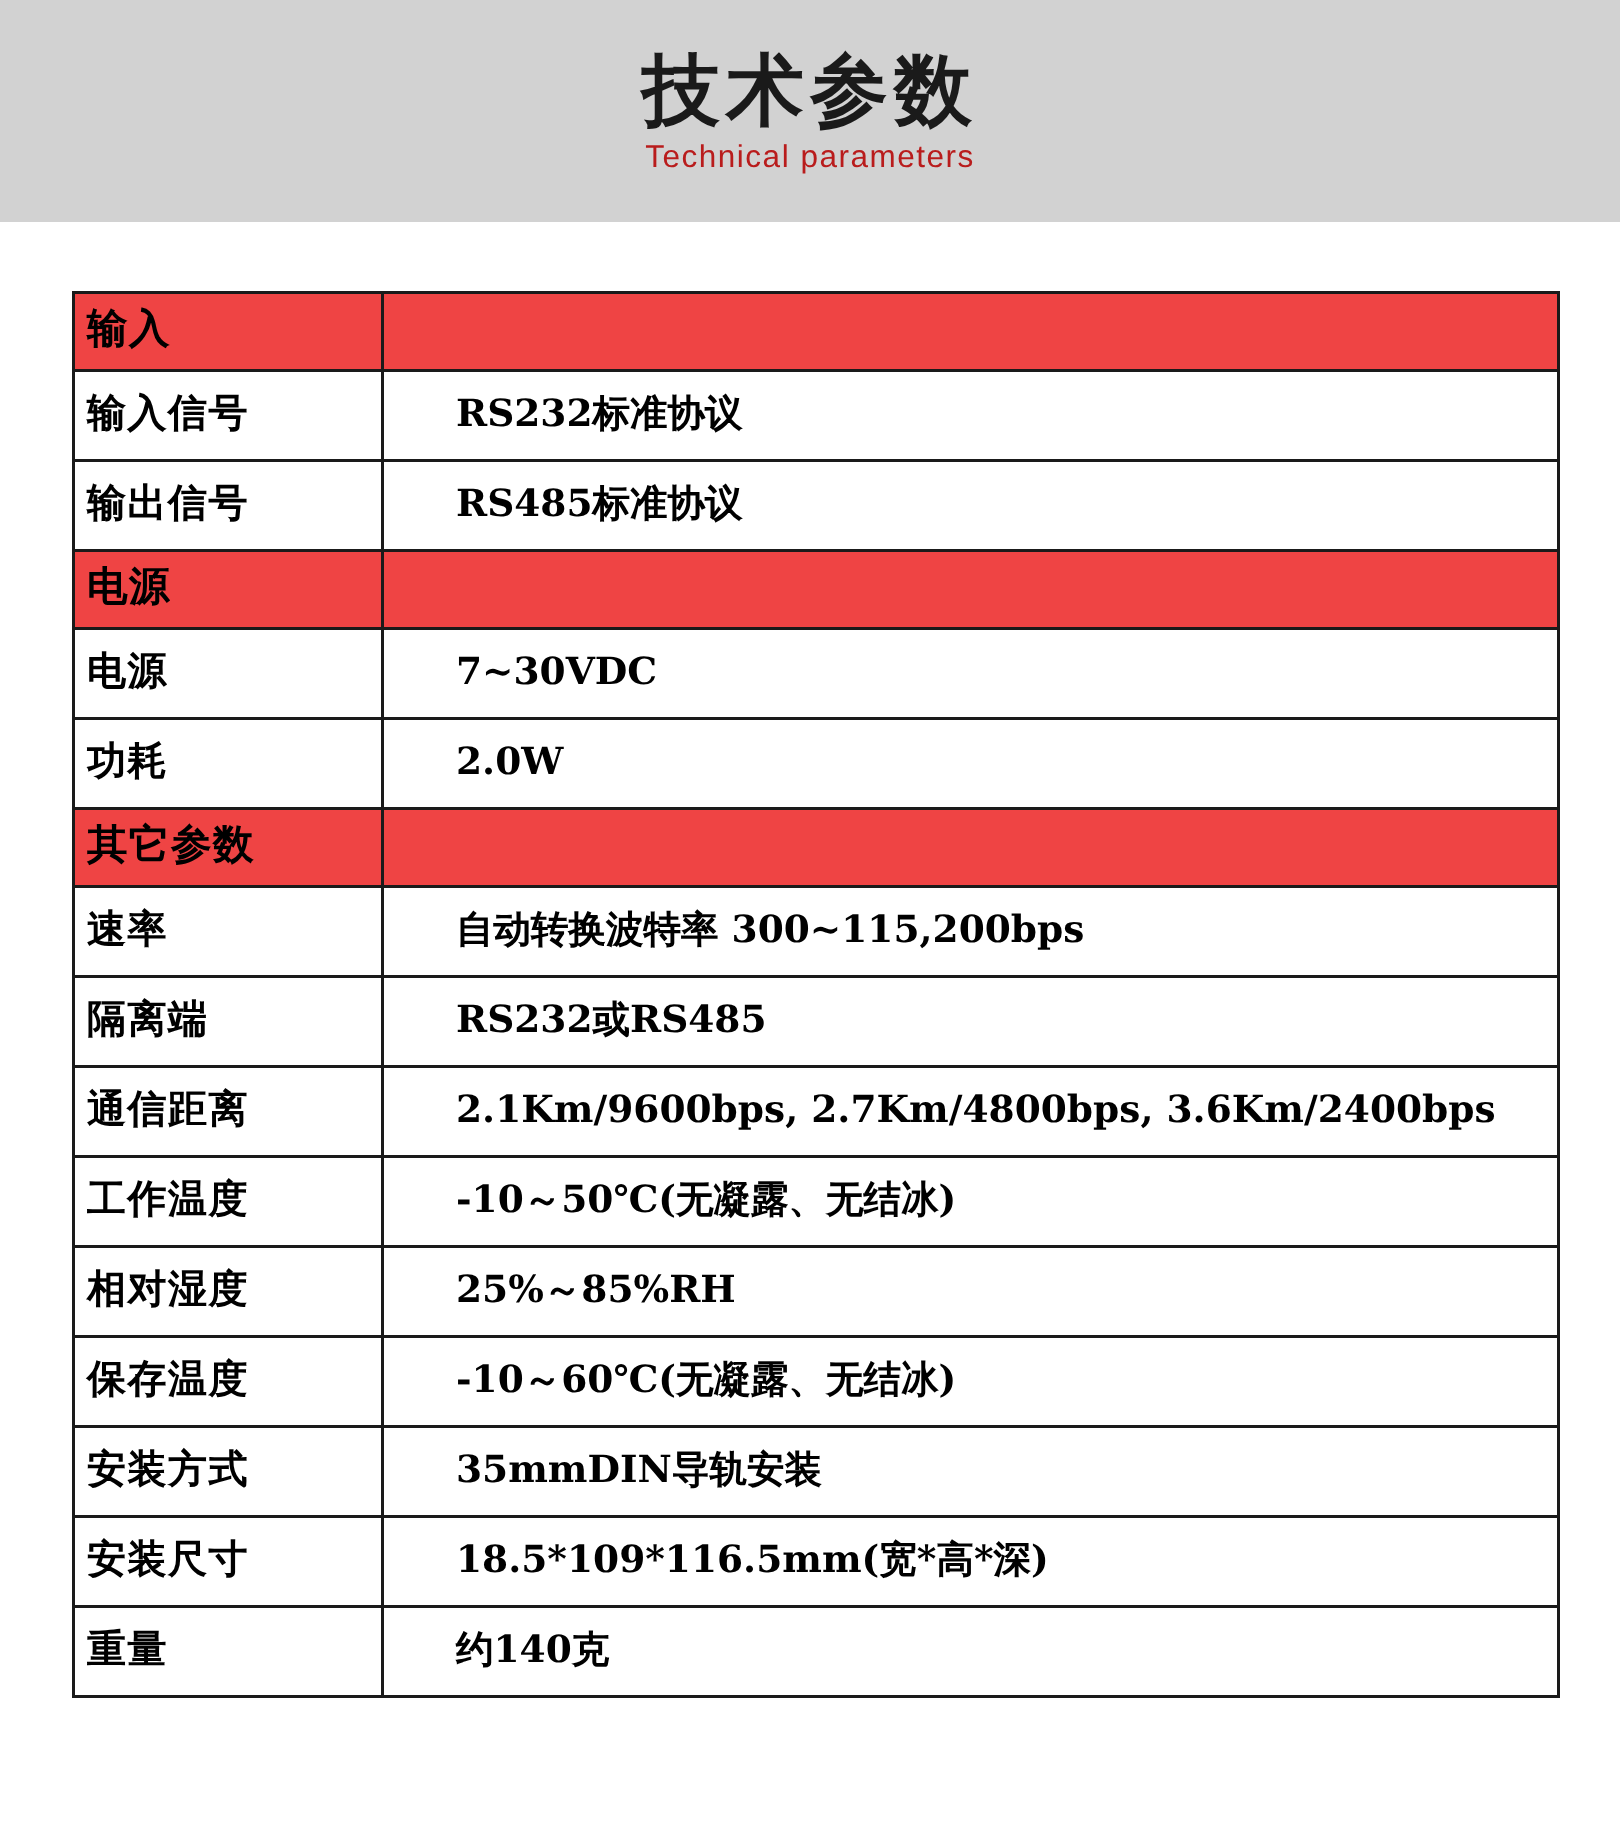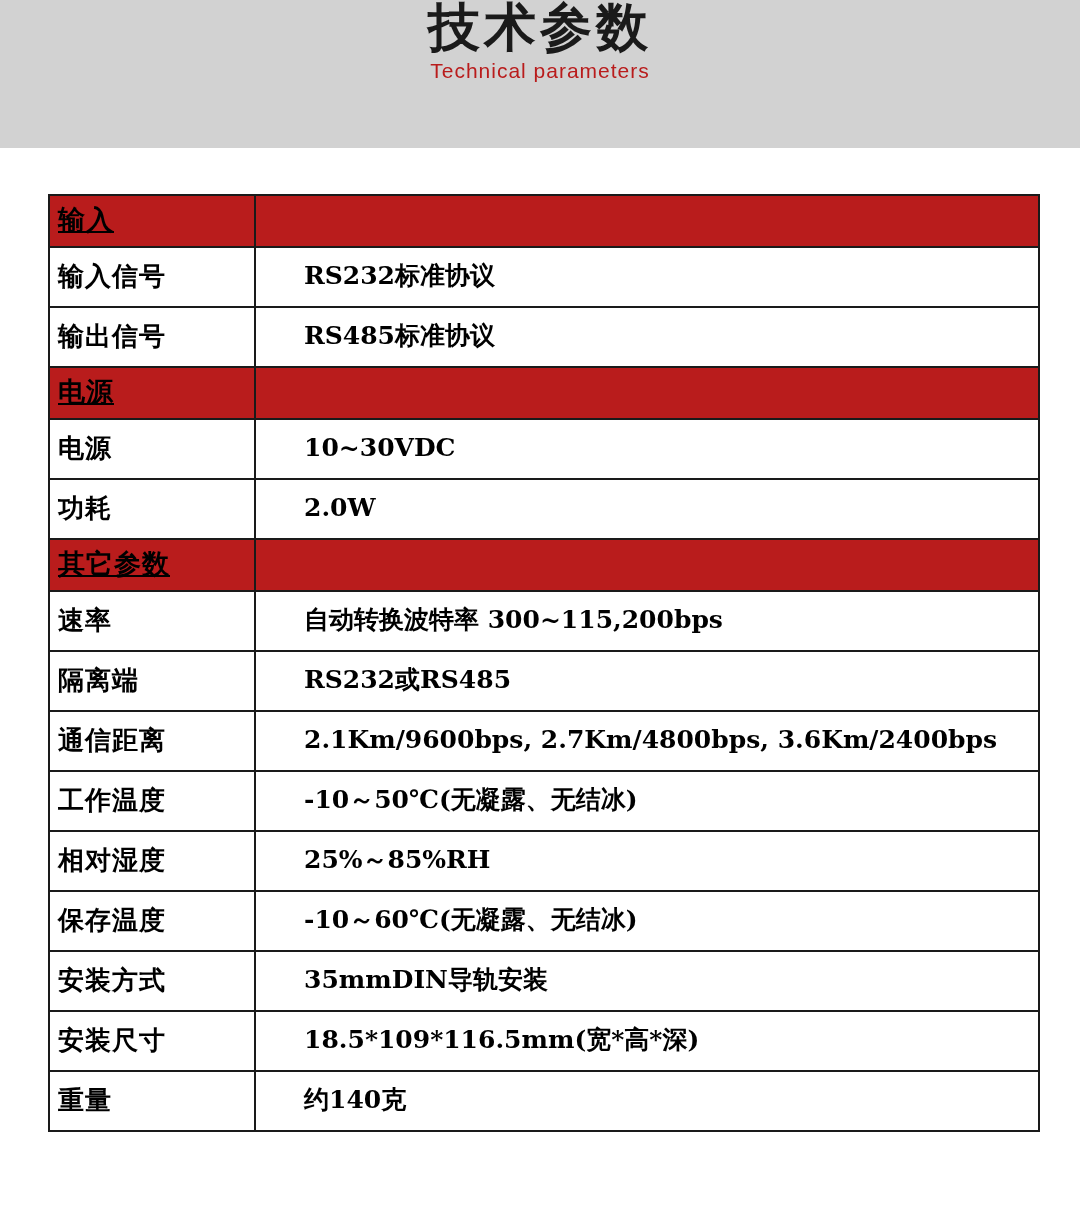--- a/index.html
+++ b/index.html
@@ -17,20 +17,21 @@
   }
   .header-band {
     width: 1080px;
     height: 148px;
     background: #d2d2d2;
     display: flex;
     flex-direction: column;
     align-items: center;
     justify-content: flex-start;
     box-sizing: border-box;
+    padding-top: 34px;
   }
   .header-title {
     font-family: "DejaVu Serif", serif;
     font-weight: bold;
     font-size: 52px;
     letter-spacing: 4px;
     line-height: 1.05;
     color: #1a1a1a;
   }
   .header-subtitle {
@@ -64,23 +65,22 @@
     letter-spacing: 1px;
   }
   table.spec td.value {
     font-family: "DejaVu Serif", serif;
     font-weight: bold;
     letter-spacing: 0px;
     font-size: 25px;
     padding-left: 48px;
   }
   tr.section td {
-    background: #b91c1c;
+    background: #ef4444;
     height: 40px;
-    text-decoration: underline;
   }
   tr.section td.label {
     font-size: 27px;
   }
   tr.item td {
     height: 48px;
   }
   tr.item td.value {
     font-size: 25px;
   }
@@ -110,21 +110,21 @@
         <tr class="item">
           <td class="label">输出信号</td>
           <td class="value">RS485标准协议</td>
         </tr>
         <tr class="section">
           <td class="label">电源</td>
           <td class="value"></td>
         </tr>
         <tr class="item">
           <td class="label">电源</td>
-          <td class="value">10~30VDC</td>
+          <td class="value">7~30VDC</td>
         </tr>
         <tr class="item">
           <td class="label">功耗</td>
           <td class="value">2.0W</td>
         </tr>
         <tr class="section">
           <td class="label">其它参数</td>
           <td class="value"></td>
         </tr>
         <tr class="item">

